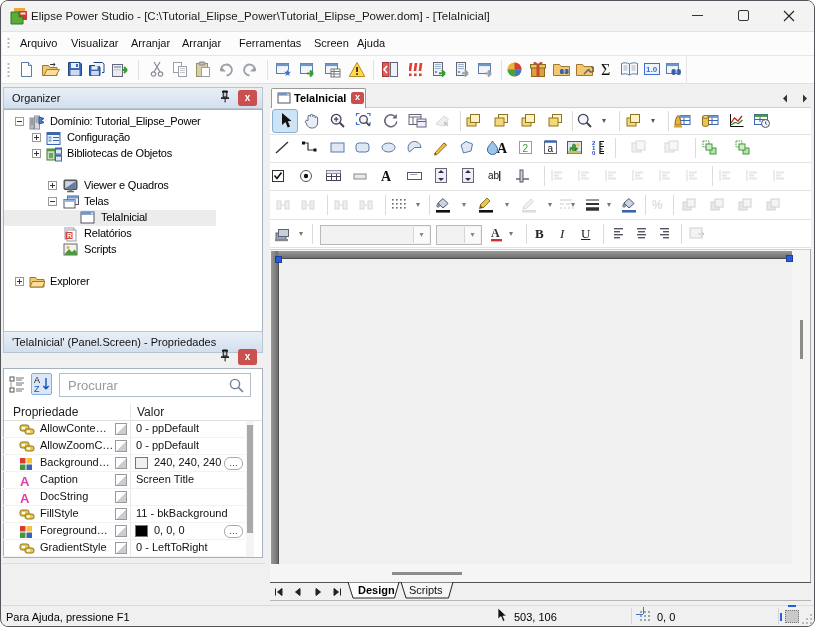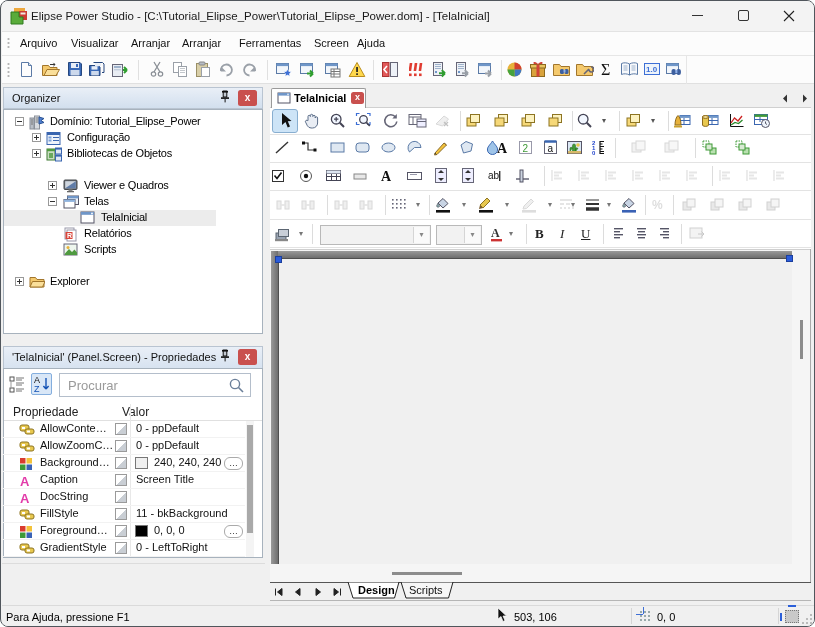--- a/index.html
+++ b/index.html
@@ -391,21 +391,21 @@
         </div>
         <div class="ti" style="left:25px;top:1px">
           <svg width="16" height="13" viewBox="0 0 16 13">
             <path d="M1 2.5 h5.5 l1.5 2 h7 v7.5 h-14z" fill="#f4c96d" stroke="#a2762c"></path>
             <path d="M1 12 L3.5 6.5 h12.5 l-2.5 5.5z" fill="#fadf9a" stroke="#a2762c"></path>
           </svg>
         </div>
         <span class="tt" style="left:46px">Explorer</span>
       </div>
 </div>
-<div class="a panel-h" style="left:2px;top:345px;width:260px;height:29px;border:1px solid #b9c4d1">
+<div class="a panel-h" style="left:2px;top:330px;width:260px;height:22px;border:1px solid #b9c4d1">
       <span style="position:absolute;left:8px;top:4px">'TelaInicial' (Panel.Screen) - Propriedades</span>
     </div>
 <div class="a pin" style="left:219px;top:348px">
       <svg width="10" height="13" viewBox="0 0 10 13">
         <rect x="2" y="1" width="6" height="1.6" fill="#111"></rect>
         <rect x="3.2" y="1" width="3.6" height="6" fill="#111" fill-opacity=".15" stroke="#111" stroke-width="1"></rect>
         <rect x="1" y="7.3" width="8" height="1.6" fill="#111"></rect>
         <rect x="4.6" y="8.9" width="1" height="3.5" fill="#111"></rect>
       </svg>
     </div>
@@ -428,21 +428,21 @@
     </div>
 <div class="a" style="left:58px;top:372px;width:192px;height:24px;background:#fff;border:1px solid #b4becb">
       <span style="position:absolute;left:8px;top:4px;font-size:13px;color:#9a9a9a">Procurar</span>
       <svg style="position:absolute;right:5px;top:3px" width="17" height="17" viewBox="0 0 17 17">
         <circle cx="7" cy="7" r="4.6" fill="none" stroke="#6b7f99" stroke-width="1.4"></circle>
         <path d="M10.5 10.5 L15 15" stroke="#6b7f99" stroke-width="1.6"></path>
       </svg>
     </div>
 <div class="a" style="left:3px;top:403px;width:258px;height:17px;border-bottom:1px solid #e0e0e0;font-size:12px;color:#222">
       <span style="position:absolute;left:9px;top:1px">Propriedade</span>
-      <span style="position:absolute;left:118px;top:1px">Valor</span>
+      <span style="position:absolute;left:133px;top:1px">Valor</span>
     </div>
 <div class="a" style="left:129px;top:403px;width:1px;height:153px;background:#e8e8e8"></div>
 <div class="prow" style="top:420px">
       <div style="position:absolute;left:17px;top:2px">
         <svg width="16" height="13" viewBox="0 0 16 13">
           <rect x="1" y="2" width="9" height="6" rx="2" fill="#e8c84f" stroke="#8d7422"></rect>
           <rect x="3" y="4" width="3" height="2" fill="#fff"></rect>
           <rect x="6" y="6" width="9" height="5" rx="2" fill="#e8c84f" stroke="#8d7422"></rect>
           <rect x="8" y="7.5" width="3" height="2" fill="#fff"></rect>
         </svg>

